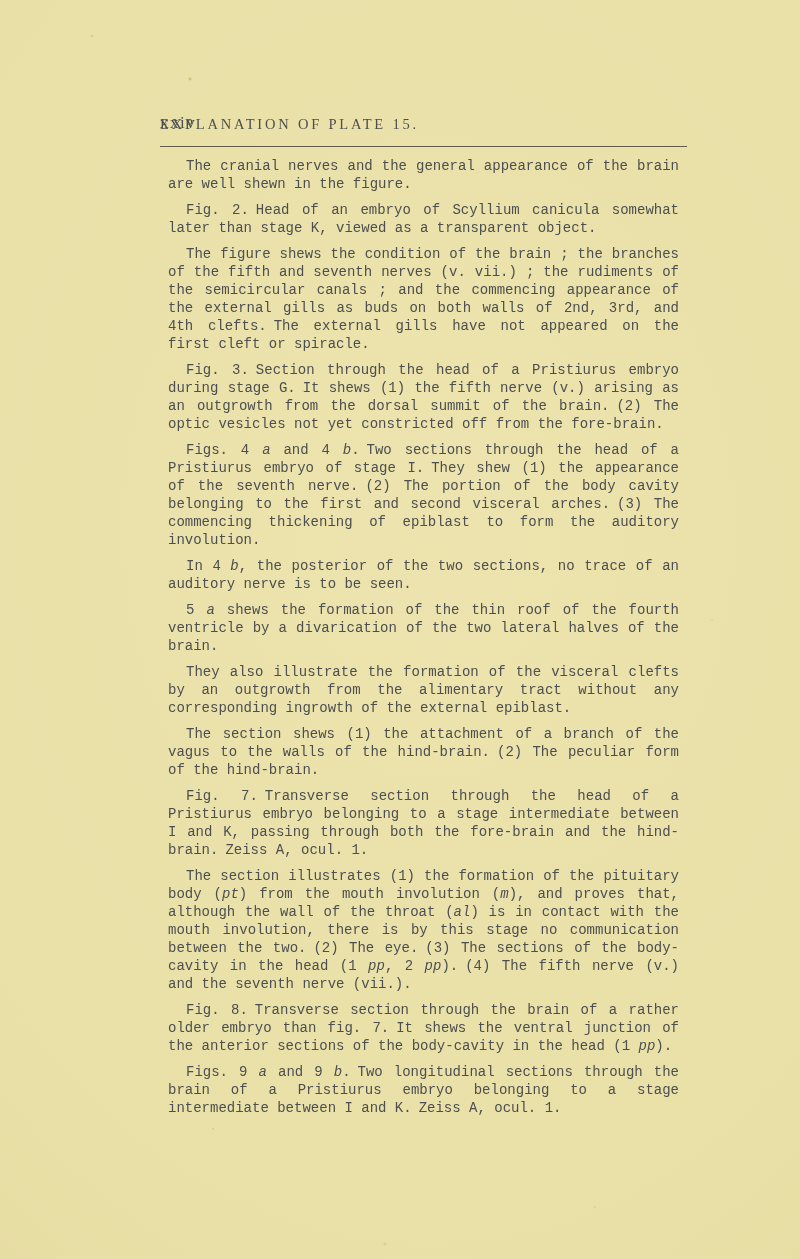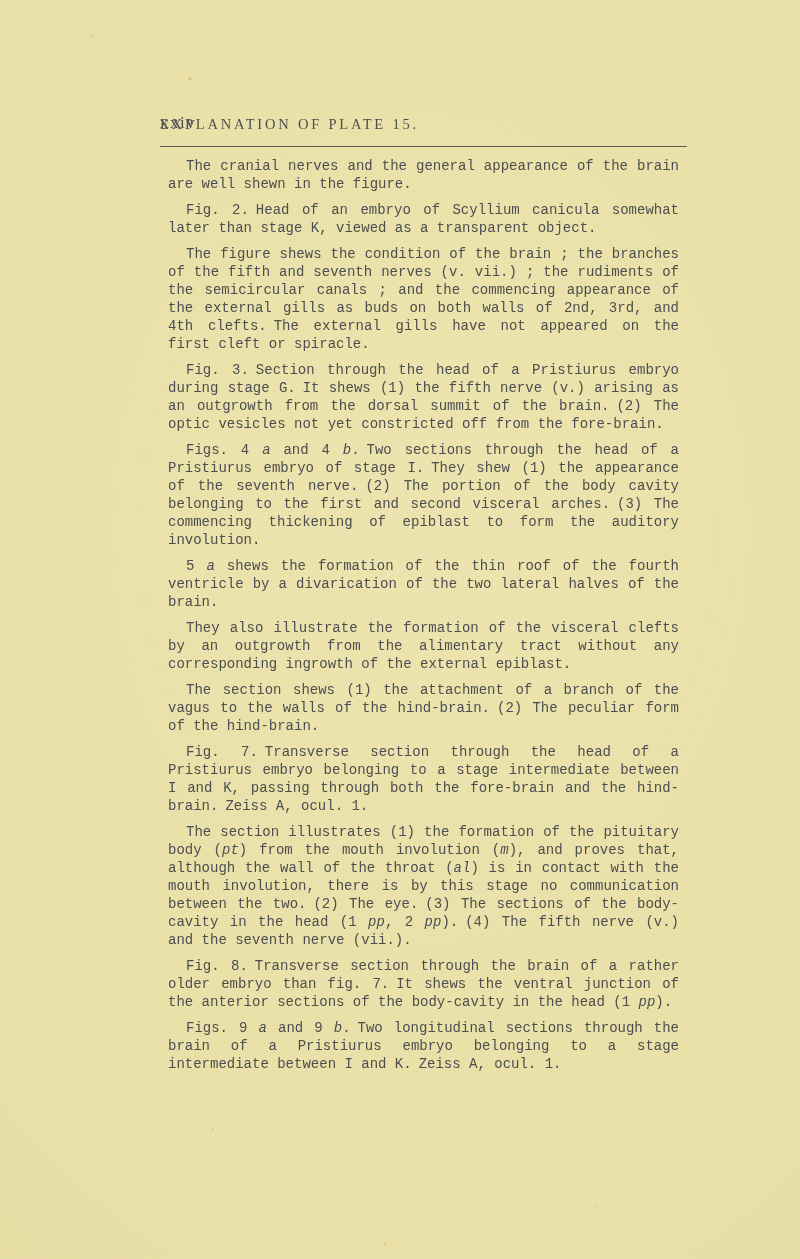--- a/index.html
+++ b/index.html
@@ -87,20 +87,21 @@
     </div>
 
     <hr class="rule">
 
     <div class="page-body">
         <p class="para">The cranial nerves and the general appearance of the brain are well shewn in the figure.</p>
         <p class="para fig">Fig. 2. Head of an embryo of Scyllium canicula somewhat later than stage K, viewed as a transparent object.</p>
         <p class="para">The figure shews the condition of the brain ; the branches of the fifth and seventh nerves (v. vii.) ; the rudiments of the semicircular canals ; and the commencing appearance of the external gills as buds on both walls of 2nd, 3rd, and 4th clefts. The external gills have not appeared on the first cleft or spiracle.</p>
         <p class="para fig">Fig. 3. Section through the head of a Pristiurus embryo during stage G. It shews (1) the fifth nerve (v.) arising as an outgrowth from the dorsal summit of the brain. (2) The optic vesicles not yet constricted off from the fore-brain.</p>
         <p class="para fig">Figs. 4 <i>a</i> and 4 <i>b</i>. Two sections through the head of a Pristiurus embryo of stage I. They shew (1) the appearance of the seventh nerve. (2) The portion of the body cavity belonging to the first and second visceral arches. (3) The commencing thickening of epiblast to form the auditory involution.</p>
+        <p class="para">In 4 <i>b</i>, the posterior of the two sections, no trace of an auditory nerve is to be seen.</p>
         <p class="para">5 <i>a</i> shews the formation of the thin roof of the fourth ventricle by a divarication of the two lateral halves of the brain.</p>
         <p class="para">They also illustrate the formation of the visceral clefts by an outgrowth from the alimentary tract without any corresponding ingrowth of the external epiblast.</p>
         <p class="para">The section shews (1) the attachment of a branch of the vagus to the walls of the hind-brain. (2) The peculiar form of the hind-brain.</p>
         <p class="para fig">Fig. 7. Transverse section through the head of a Pristiurus embryo belonging to a stage intermediate between I and K, passing through both the fore-brain and the hind-brain. Zeiss A, ocul. 1.</p>
         <p class="para">The section illustrates (1) the formation of the pituitary body (<i>pt</i>) from the mouth involution (<i>m</i>), and proves that, although the wall of the throat (<i>al</i>) is in contact with the mouth involution, there is by this stage no communication between the two. (2) The eye. (3) The sections of the body-cavity in the head (1 <i>pp</i>, 2 <i>pp</i>). (4) The fifth nerve (v.) and the seventh nerve (vii.).</p>
         <p class="para fig">Fig. 8. Transverse section through the brain of a rather older embryo than fig. 7. It shews the ventral junction of the anterior sections of the body-cavity in the head (1 <i>pp</i>).</p>
         <p class="para fig">Figs. 9 <i>a</i> and 9 <i>b</i>. Two longitudinal sections through the brain of a Pristiurus embryo belonging to a stage intermediate between I and K. Zeiss A, ocul. 1.</p>
       </div>
 
   </div>

